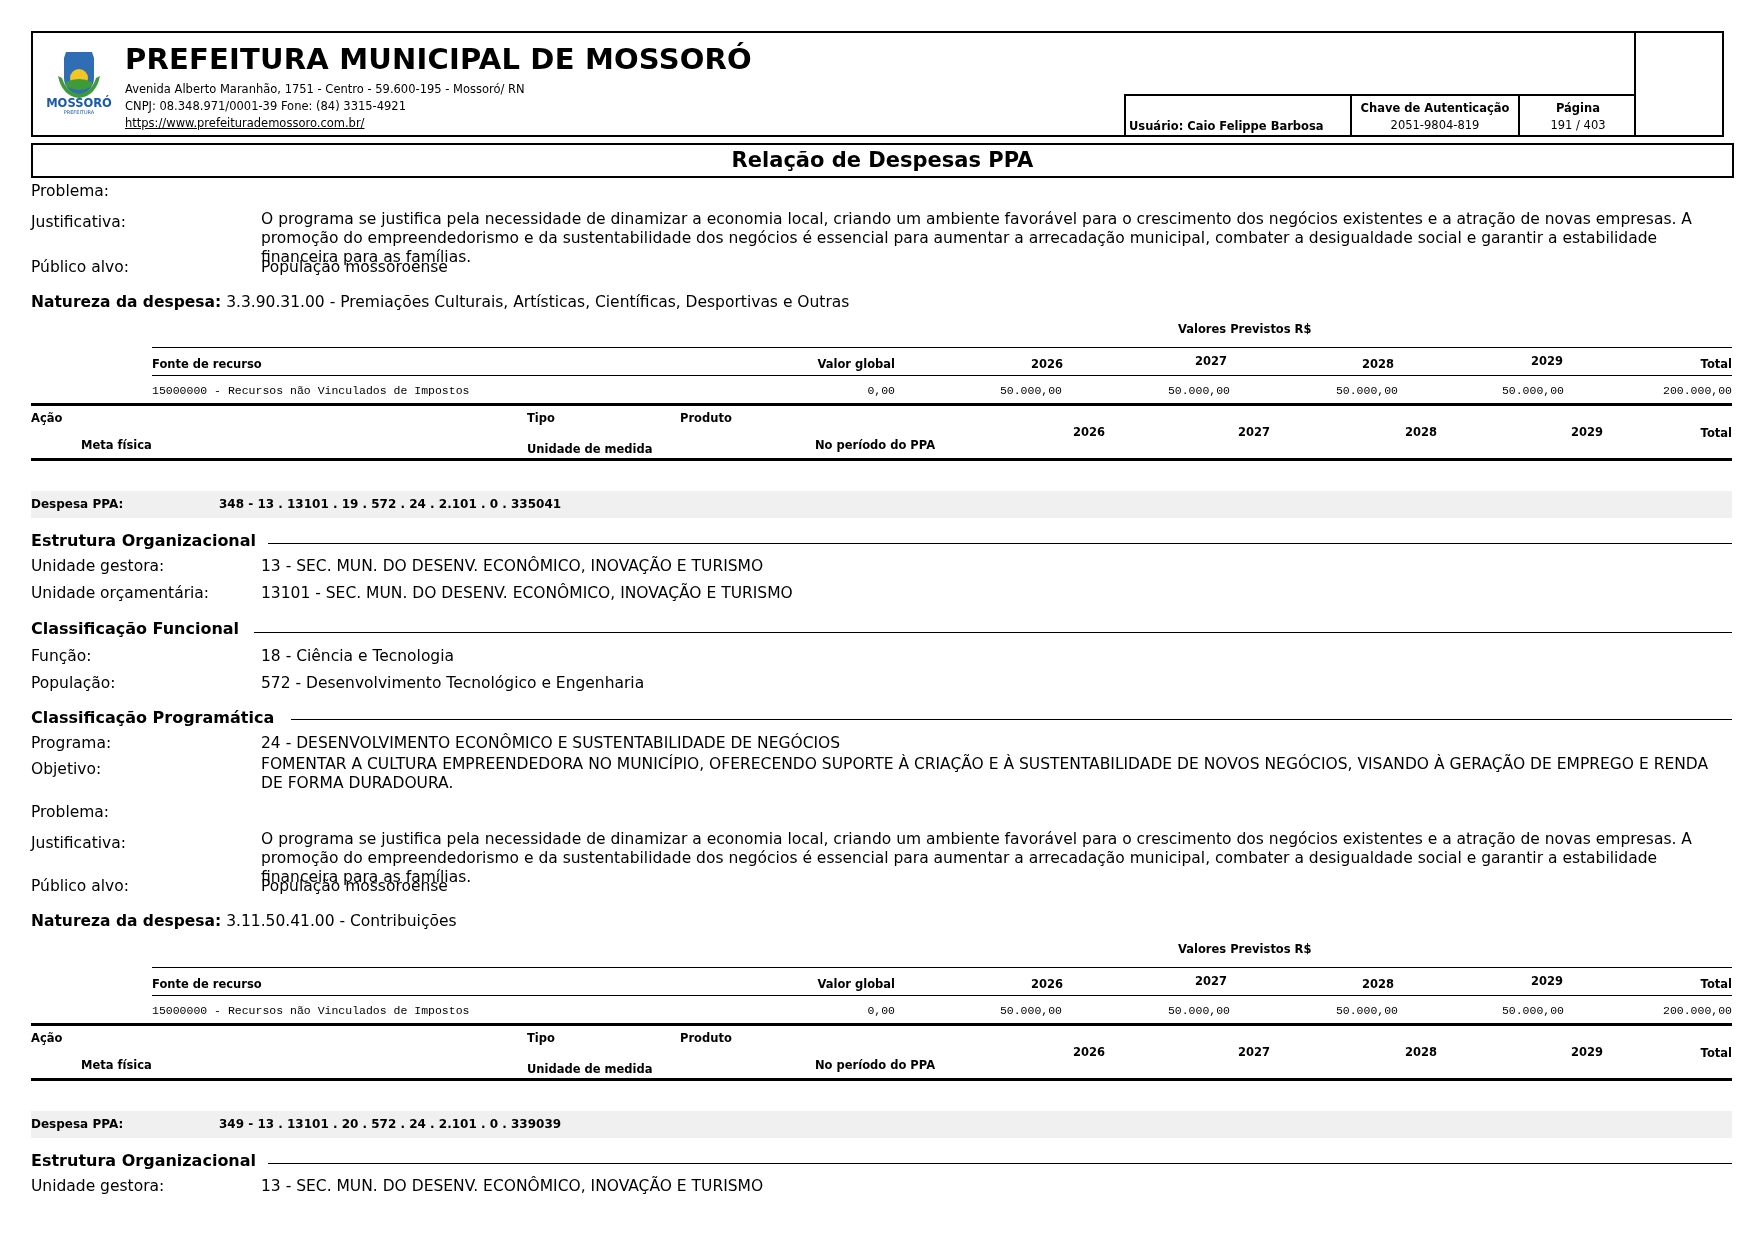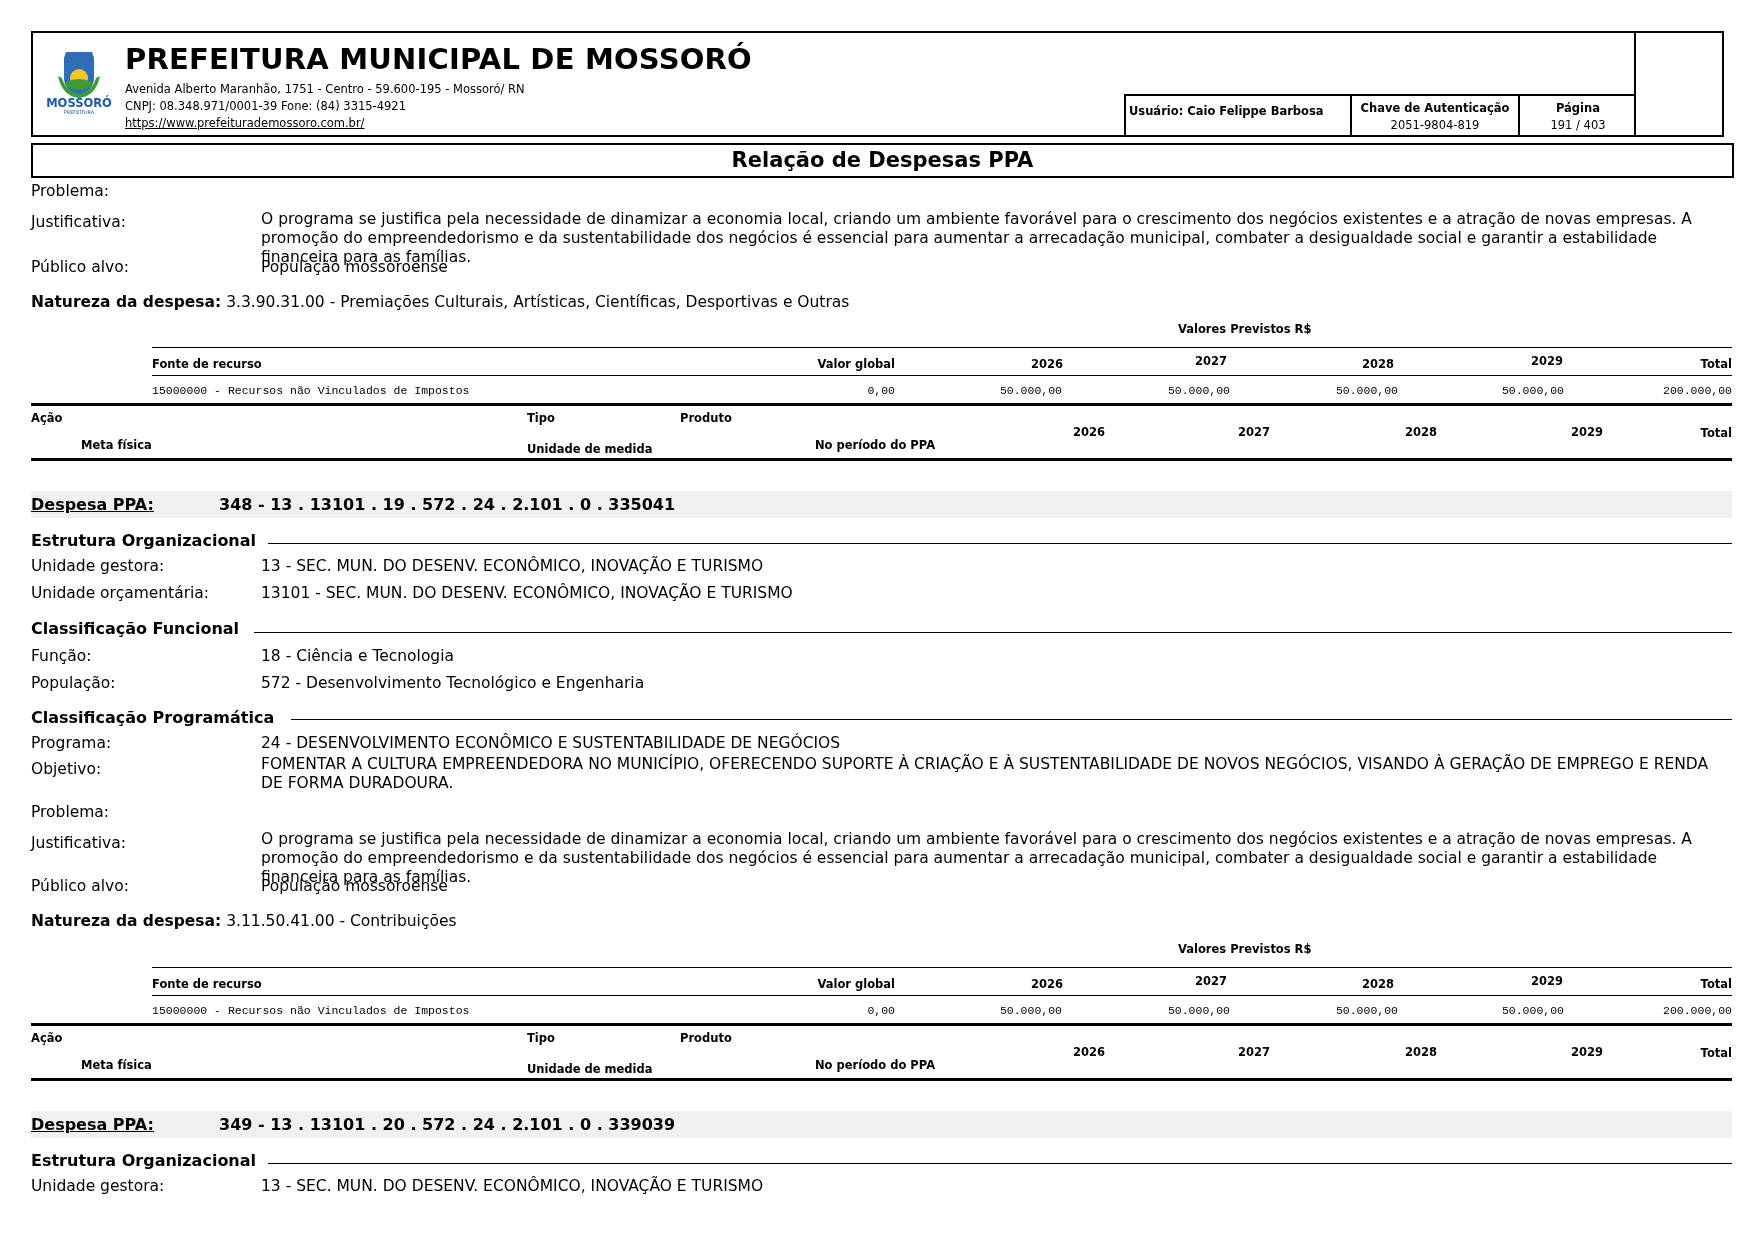--- a/index.html
+++ b/index.html
@@ -11,38 +11,38 @@
   #hdr { left: 31px; top: 31px; width: 1693px; height: 106px; border: 2px solid #000; }
   #hdr-right-col { left: 1634px; top: 31px; width: 2px; height: 106px; background: #000; }
   #logo { left: 44px; top: 48px; width: 70px; height: 70px; }
   #org-name { left: 125px; top: 42px; font-size: 29px; font-weight: bold; letter-spacing: 0.2px; white-space: nowrap; }
   .addr { left: 125px; font-size: 11.5px; white-space: nowrap; }
   #addr1 { top: 82px; }
   #addr2 { top: 99px; }
   #addr3 { top: 116px; text-decoration: underline; }
   #meta-row { left: 1124px; top: 94px; width: 512px; height: 43px; border-top: 2px solid #000; border-left: 2px solid #000; display: flex; }
   #meta-row .cell { height: 41px; border-right: 2px solid #000; display: flex; flex-direction: column; justify-content: center; align-items: center; font-size: 11.5px; }
-  #meta-user { width: 226px; align-items: flex-start !important; justify-content: flex-end !important; padding: 0 0 19px 3px; font-weight: bold; }
+  #meta-user { width: 226px; align-items: flex-start !important; justify-content: flex-end !important; padding: 0 0 4px 3px; font-weight: bold; }
   #meta-key { width: 168px; }
   #meta-page { width: 116px; border-right: none !important; }
   .meta-lbl { font-weight: bold; margin-bottom: 3px; }
 
   #title-box { left: 31px; top: 143px; width: 1703px; height: 35px; border: 2px solid #000; text-align: center; font-size: 21px; font-weight: bold; line-height: 31px; }
 
   
   .k { left: 31px; font-size: 15.5px; white-space: nowrap; }
   .v { left: 261px; font-size: 15.5px; width: 1460px; line-height: 19px; }
   .section-h { left: 31px; font-size: 16px; font-weight: bold; white-space: nowrap; }
   .rule { height: 1px; background: #000; }
   .natureza { left: 31px; font-size: 15.5px; white-space: nowrap; }
   .natureza b { font-weight: bold; }
 
   .despesa-bar { left: 31px; width: 1701px; height: 27px; background: #f0f0f0; }
-  .despesa-lbl { left: 31px; font-size: 16px; font-weight: bold; line-height: 27px; text-decoration: underline; }
-  .despesa-code { left: 219px; font-size: 16px; font-weight: bold; line-height: 27px; white-space: nowrap; }
+  .despesa-lbl { left: 31px; font-size: 12px; font-weight: bold; line-height: 27px; }
+  .despesa-code { left: 219px; font-size: 12px; font-weight: bold; line-height: 27px; white-space: nowrap; }
 
   
   .small { font-size: 11.5px; white-space: nowrap; font-family: Liberation Mono, monospace; }
   .sb { font-size: 11.5px; font-weight: bold; white-space: nowrap; }
   .r { text-align: right; }
   .hline { height: 1px; background: #000; }
   .hline2 { height: 3px; background: #000; }
 </style>
 </head>
 <body>

